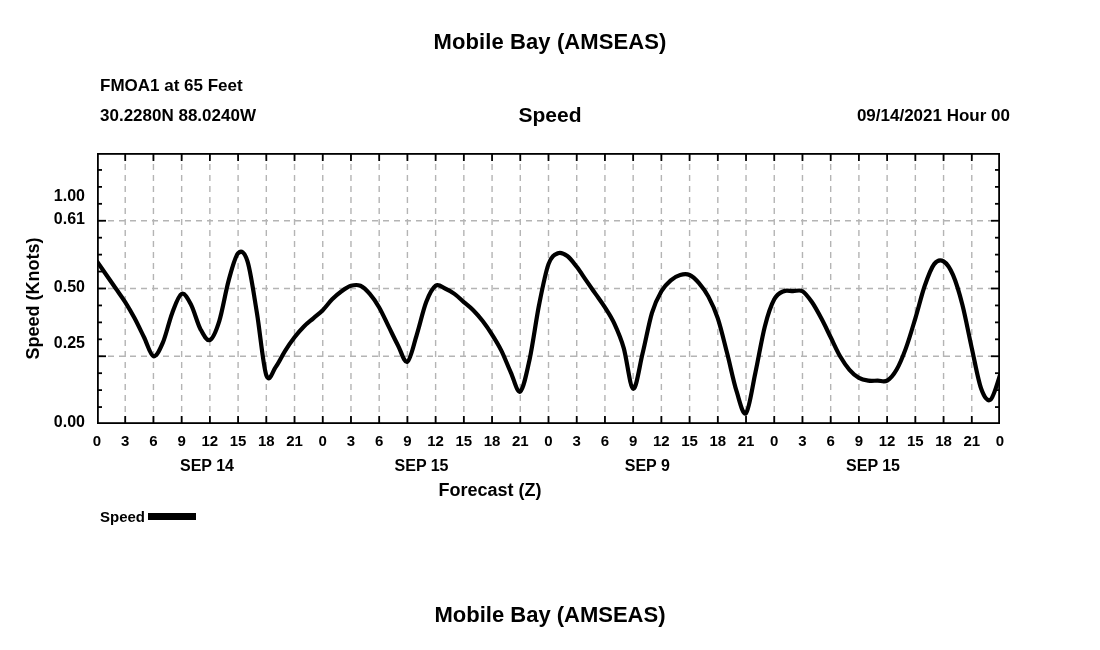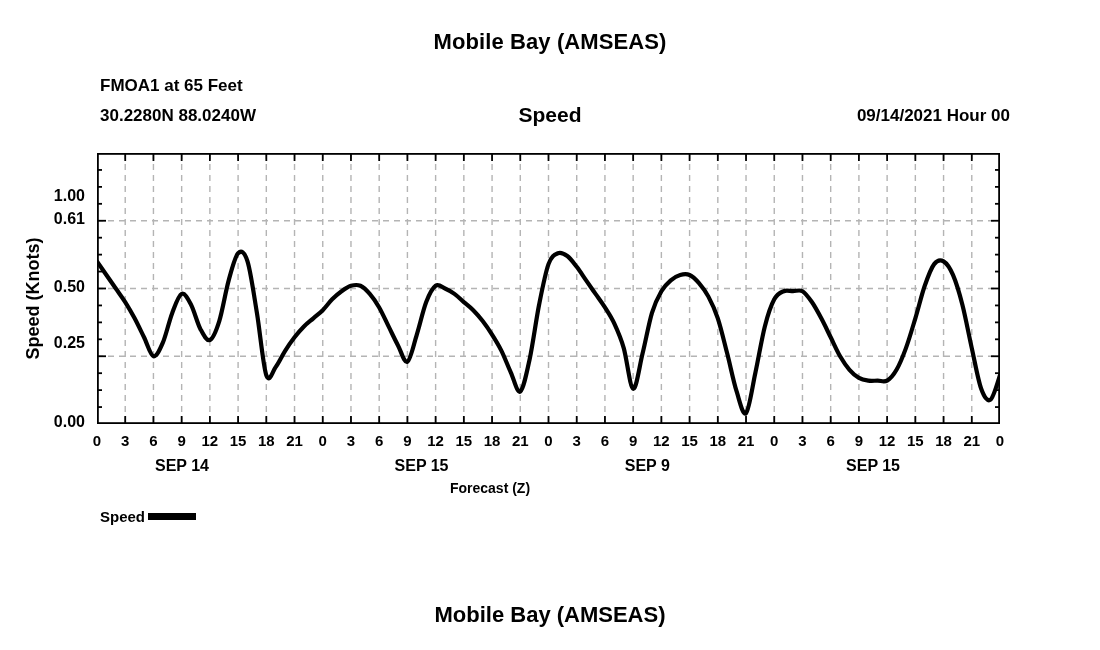--- a/index.html
+++ b/index.html
@@ -35,21 +35,21 @@
 
   #ylabel{
     left:-92px;top:288px;width:250px;
     transform:rotate(-90deg);
     transform-origin:center center;
     text-align:center;
     font-size:18px;font-weight:bold;
   }
   #xlabel{
     left:0;top:480px;width:980px;
-    text-align:center;font-size:14px;font-weight:bold;
+    text-align:center;font-size:18px;font-weight:bold;
   }
 
   .ytick-label{
     font-size:16px;font-weight:bold;
     text-align:right;width:60px;
   }
   .xtick-label{
     font-size:15px;font-weight:bold;
     text-align:center;width:30px;
     top:432px;
@@ -266,21 +266,21 @@
     <div class="abs xtick-label" style="left: 787.469px;">3</div>
     <div class="abs xtick-label" style="left: 815.688px;">6</div>
     <div class="abs xtick-label" style="left: 843.906px;">9</div>
     <div class="abs xtick-label" style="left: 872.125px;">12</div>
     <div class="abs xtick-label" style="left: 900.344px;">15</div>
     <div class="abs xtick-label" style="left: 928.562px;">18</div>
     <div class="abs xtick-label" style="left: 956.781px;">21</div>
     <div class="abs xtick-label" style="left: 985px;">0</div>
   </div>
 <div id="day-labels">
-    <div class="abs day-label" style="left: 122px;">SEP 14</div>
+    <div class="abs day-label" style="left: 147px;">SEP 14</div>
     <div class="abs day-label" style="left: 361.516px;">SEP 15</div>
     <div class="abs day-label" style="left: 587.266px;">SEP 9</div>
     <div class="abs day-label" style="left: 813.016px;">SEP 15</div>
   </div>
 
 <div class="abs" id="legend">
   <span id="legend-text">Speed</span>
   <span id="legend-swatch" style="background: rgb(0, 0, 0);"></span>
 </div>
 

